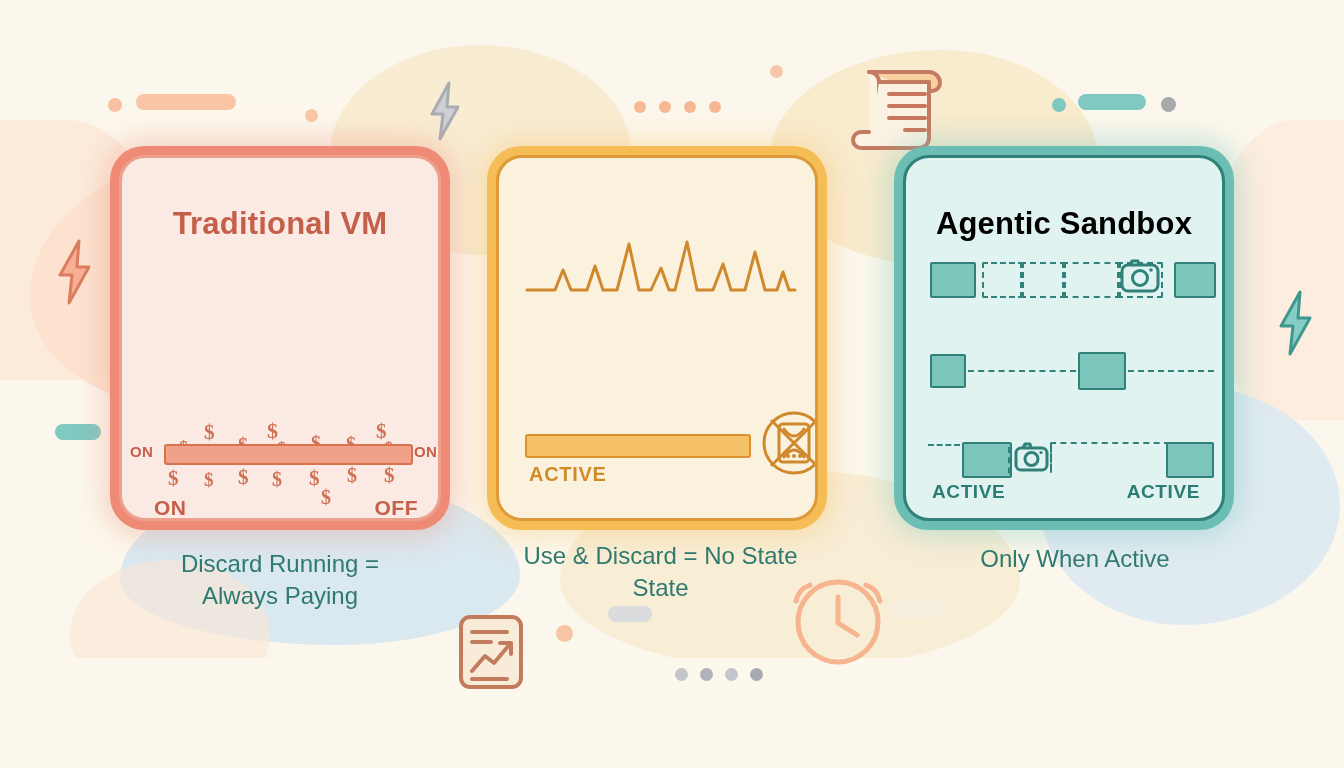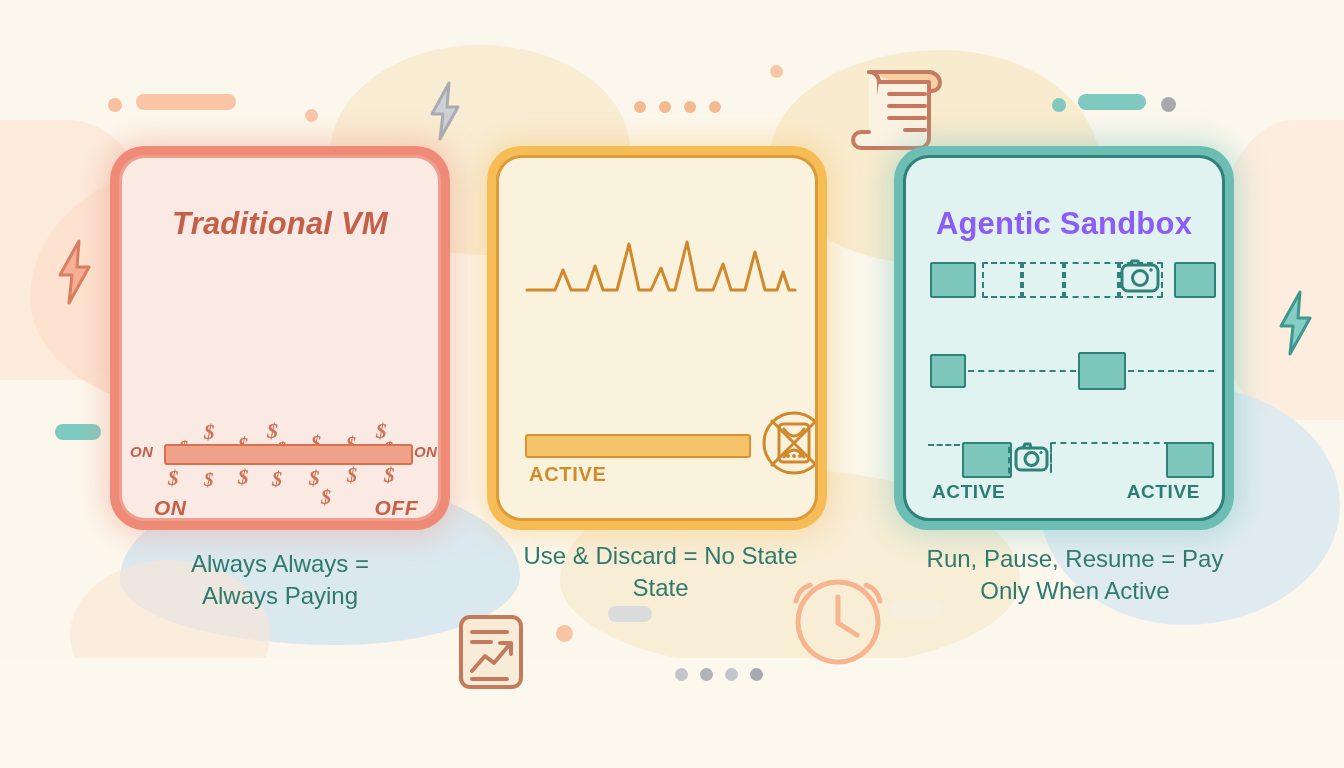--- a/index.html
+++ b/index.html
@@ -102,21 +102,20 @@
     font-size: 31px;
     font-weight: 700;
     letter-spacing: .2px;
   }
 
   
   #card-vm {
     left: 110px;
     background: #ef8a77;
     box-shadow: 0 0 28px 6px rgba(240,150,130,.40);
-    font-style: italic;
   }
   #card-vm .card-inner {
     background: #fbe9e4;
     border: 3px solid #eda08d;
   }
   #card-vm .card-title { top: 48px; color: #c4604a; }
 
   .money-zone {
     position: absolute;
     left: 14px; right: 14px; top: 218px; height: 120px;
@@ -191,21 +190,21 @@
   
   #card-sandbox {
     left: 894px;
     background: #6cbdb4;
     box-shadow: 0 0 28px 6px rgba(110,195,185,.38);
   }
   #card-sandbox .card-inner {
     background: #e0f3f0;
     border: 3px solid #2f8179;
   }
-  #card-sandbox .card-title { top: 48px; color: #8b5cf6; }
+  #card-sandbox .card-title { top: 48px; color: #000000; }
 
   .tl-row { position: absolute; left: 0; right: 0; height: 46px; }
   .blk {
     position: absolute;
     background: #7dc6bc;
     border: 2px solid #2f8179;
     border-radius: 2px;
   }
   .gapbox {
     position: absolute;
@@ -435,25 +434,24 @@
         <div class="gapbox" style="left:144px;top:4px;width:116px;height:32px;border-bottom:none;"></div>
         <div class="blk" style="left:260px;top:4px;width:44px;height:32px;"></div>
       </div>
 
       <span class="sb-label" style="left:26px;top:323px;">ACTIVE</span>
       <span class="sb-label" style="right:22px;top:323px;">ACTIVE</span>
     </div>
   </div>
 
   <div class="caption" id="caption-vm">
-    <div>Always Always =</div>
+    <div>Discard Running =</div>
     <div>Always Paying</div>
   </div>
   <div class="caption" id="caption-serverless">
     <div>Use &amp; Discard = No State</div>
     <div>State</div>
   </div>
   <div class="caption" id="caption-sandbox">
-    <div>Run, Pause, Resume = Pay</div>
     <div>Only When Active</div>
   </div>
 
 </div>
 
 </body></html>

